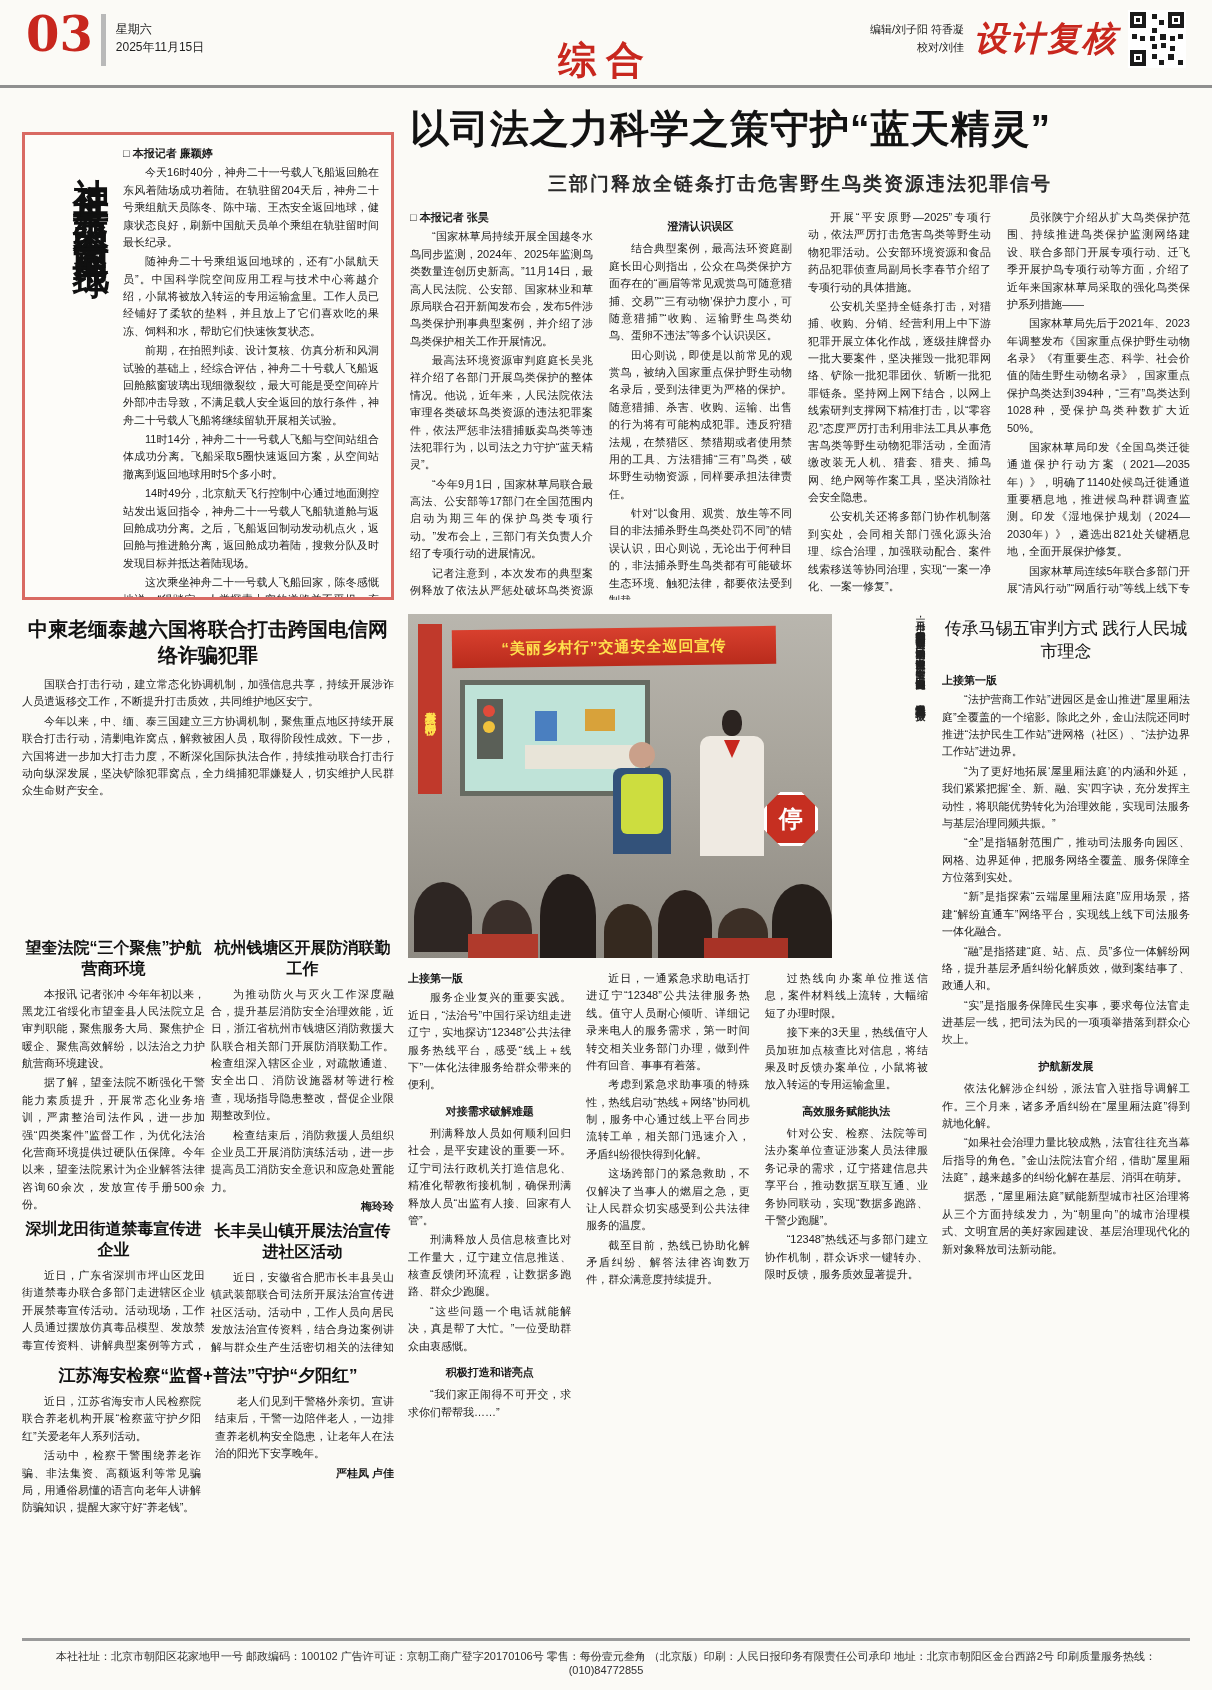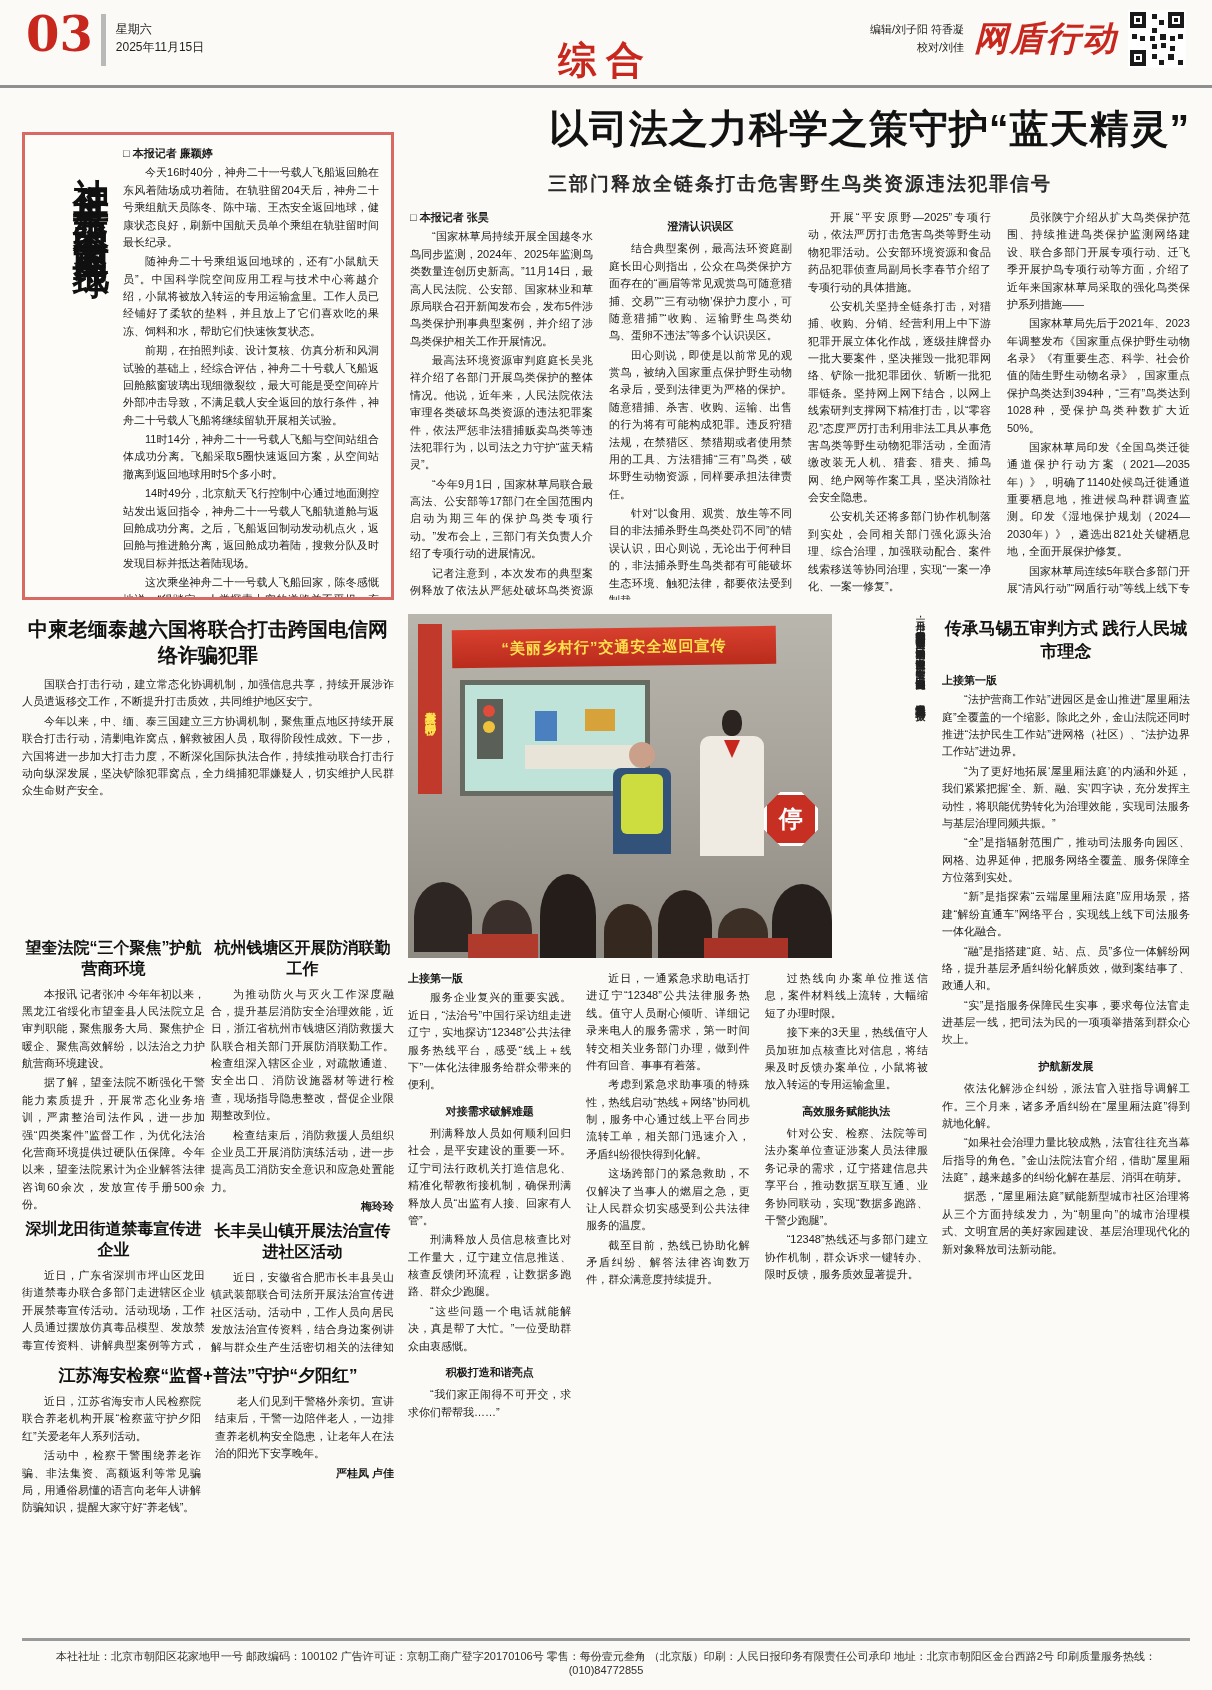--- a/index.html
+++ b/index.html
@@ -31,21 +31,21 @@
                margin:9px 0 5px !important; text-indent:0 !important; color:#111; }
   .sig { text-align:right !important; font-weight:bold; text-indent:0 !important; }
   
   .row-main { display:flex; gap:16px; padding:12px 22px 0 22px; height:512px; }
   .redbox { width:372px; border:3px solid #d96a63; background:#fdfcf9;
             padding:10px 12px; overflow:hidden;margin-top:32px; }
   .vtitle { float:left; writing-mode:vertical-rl; text-orientation:upright;
             font-weight:900; font-size:36px; line-height:1; letter-spacing:7px;
             width:72px; height:452px; margin:4px 14px 6px 0; color:#101010; }
   .mainart { flex:1; display:flex; flex-direction:column; }
-  .mainart h1 { margin:2px 0 8px; text-align:right; font-size:39px; font-weight:900;
+  .mainart h1 { margin:2px 0 8px; text-align:left; font-size:39px; font-weight:900;
                 letter-spacing:1px; color:#121212; }
   .deck { text-align:center; font-size:19px; font-weight:600; letter-spacing:2px;
           color:#2a2a2a; margin:7px 0 12px; }
   .cols4 { display:flex; gap:16px; height:392px; overflow:hidden; }
   .cols4 > div { flex:1; overflow:hidden; }
   
   .row2 { display:flex; gap:14px; padding:14px 22px 0 22px; height:1028px; }
   .leftcol { width:372px; display:flex; flex-direction:column; }
   .telecom h2 { margin:2px 0 8px; text-align:center; font-size:20px; font-weight:900;
                 line-height:1.3; color:#111; }
@@ -82,21 +82,21 @@
   .caption-v { width:86px; height:344px; writing-mode:vertical-rl; font-size:10px;
                line-height:1.62; color:#222; text-align:justify; overflow:hidden; }
   .caption-v .credit { font-weight:bold; margin-top:14px; display:inline-block; }
   
   .contin { margin-top:12px; height:660px; }
   .cols3 { display:flex; gap:15px; height:100%; overflow:hidden; }
   .cols3 > div { flex:1; overflow:hidden; }
   .lead-bold { font-weight:bold; text-indent:0 !important; }
   
   .rightcol { width:248px; overflow:hidden; }
-  .rightcol h2 { margin:4px 0 8px; text-align:center; font-size:17px; font-weight:700;
+  .rightcol h2 { margin:4px 0 8px; text-align:center; font-size:17px; font-weight:400;
                  line-height:1.35; color:#111; }
   
   .footer { margin:10px 22px 0 22px; border-top:3px solid #9a9a9a;
             padding-top:8px; text-align:center; font-size:11px; color:#2f2f2f; }
 </style>
 </head>
 <body>
 
 <div class="hdr">
   <div class="pagenum">03</div>
@@ -104,21 +104,21 @@
   <div class="hdr-date">
     <div>星期六</div>
     <div>2025年11月15日</div>
   </div>
   <div class="section-title">综合</div>
   <div class="hdr-right">
     <div class="editors">
       <div>编辑/刘子阳 符香凝</div>
       <div>校对/刘佳</div>
     </div>
-    <div class="masthead">网盾行动</div>
+    <div class="masthead">设计复核</div>
     <svg class="qr" viewBox="0 0 58 58">
       <rect width="58" height="58" fill="#fff"></rect>
       <g fill="#1a1a1a">
         <rect x="2" y="2" width="16" height="16"></rect>
           <rect x="40" y="2" width="16" height="16"></rect>
         <rect x="2" y="40" width="16" height="16"></rect>
         <rect x="24" y="4" width="5" height="5"></rect>
           <rect x="31" y="10" width="5" height="5"></rect>
         <rect x="24" y="18" width="5" height="5"></rect>
           <rect x="22" y="26" width="5" height="5"></rect>

